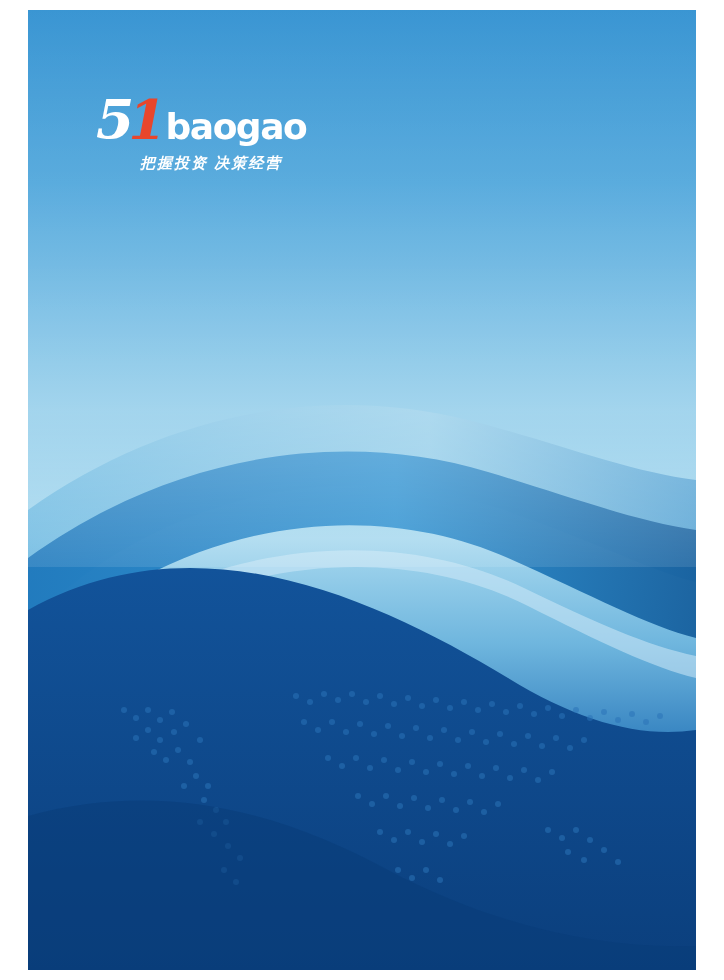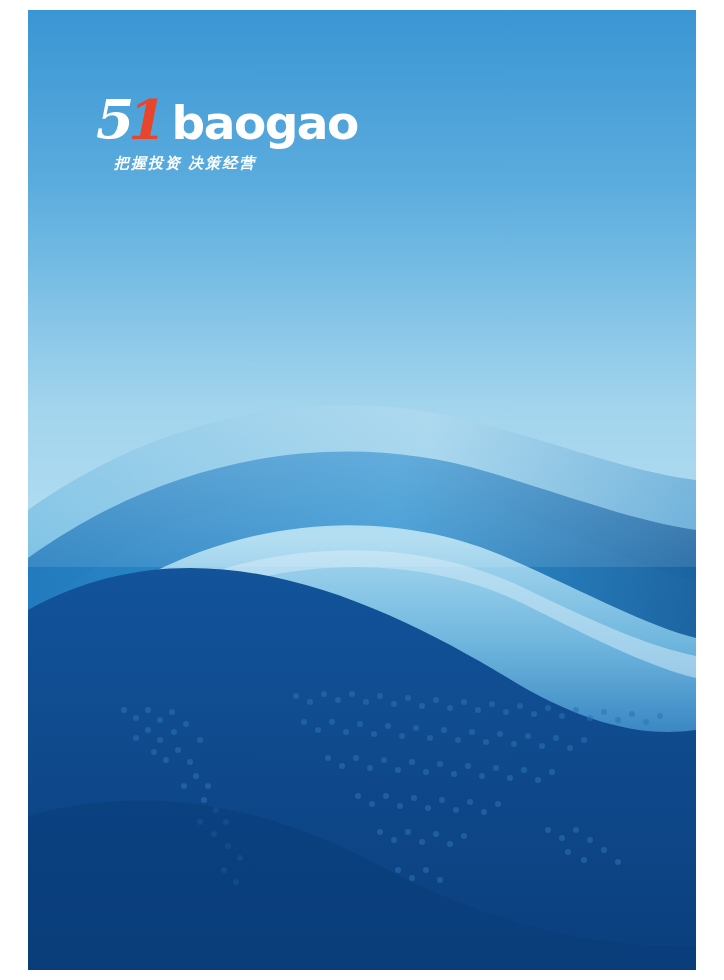--- a/index.html
+++ b/index.html
@@ -70,30 +70,29 @@
     font-size: 55px;
     font-weight: bold;
     font-style: italic;
     color: #e8462c;
     line-height: 1;
     margin-left: -4px;
     letter-spacing: -1px;
   }
   .logo-word {
     font-family: "DejaVu Sans", sans-serif;
-    font-size: 47px;
+    font-size: 36px;
     font-weight: bold;
     color: #ffffff;
     line-height: 1;
-    margin-left: 6px;
     letter-spacing: -1.5px;
   }
   .logo-sub {
     margin-top: 6px;
-    margin-left: 18px;
+    margin-left: 44px;
     font-family: "Liberation Sans", sans-serif;
     font-size: 15px;
     font-weight: bold;
     font-style: italic;
     color: #ffffff;
     letter-spacing: 2px;
     white-space: nowrap;
   }
 
   

